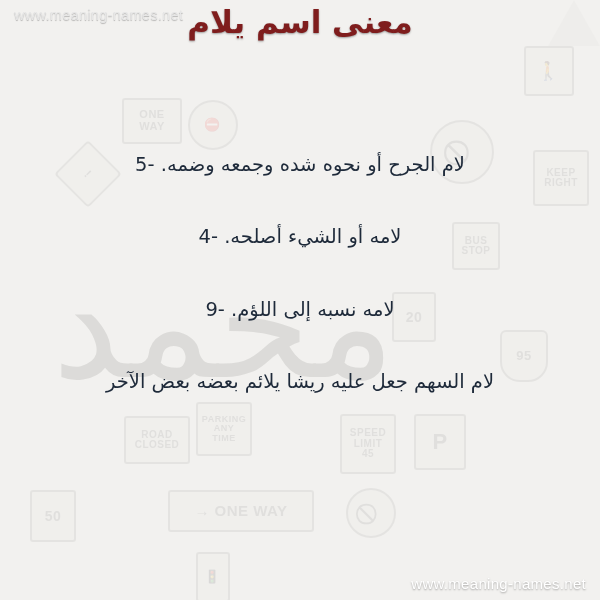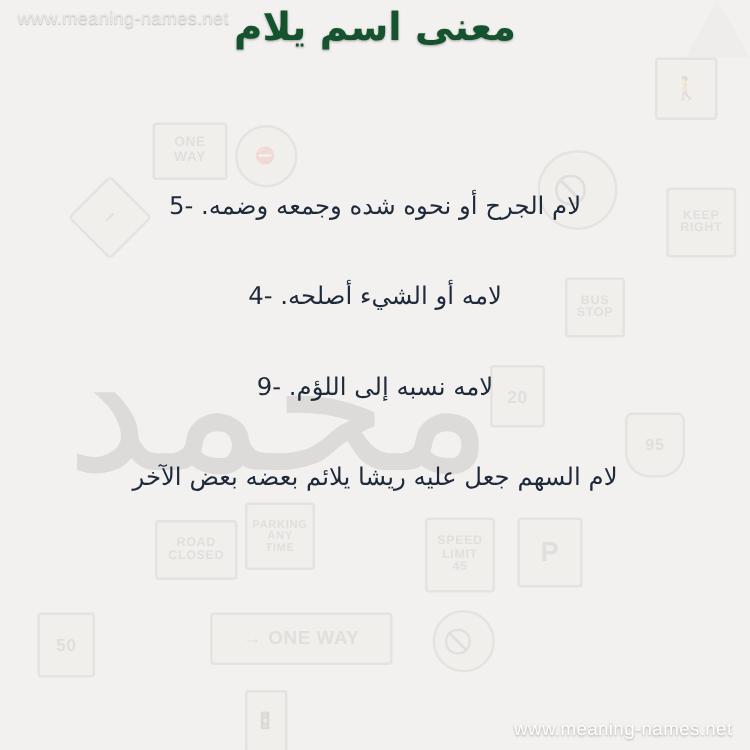--- a/index.html
+++ b/index.html
@@ -91,21 +91,21 @@
     direction: ltr;
     text-shadow: 0 1px 1px rgba(0,0,0,.25);
   }
   .title {
     position: absolute;
     top: 4px;
     left: 0; right: 0;
     text-align: center;
     font-size: 31px;
     font-weight: bold;
-    color: #14532d;
+    color: #7f1d1d;
     letter-spacing: 0px;
     text-shadow: 0 1px 2px rgba(0,0,0,.35);
     font-family: "DejaVu Sans", sans-serif;
   }
 
   
   .content {
     position: absolute;
     top: 150px;
     left: 0;

